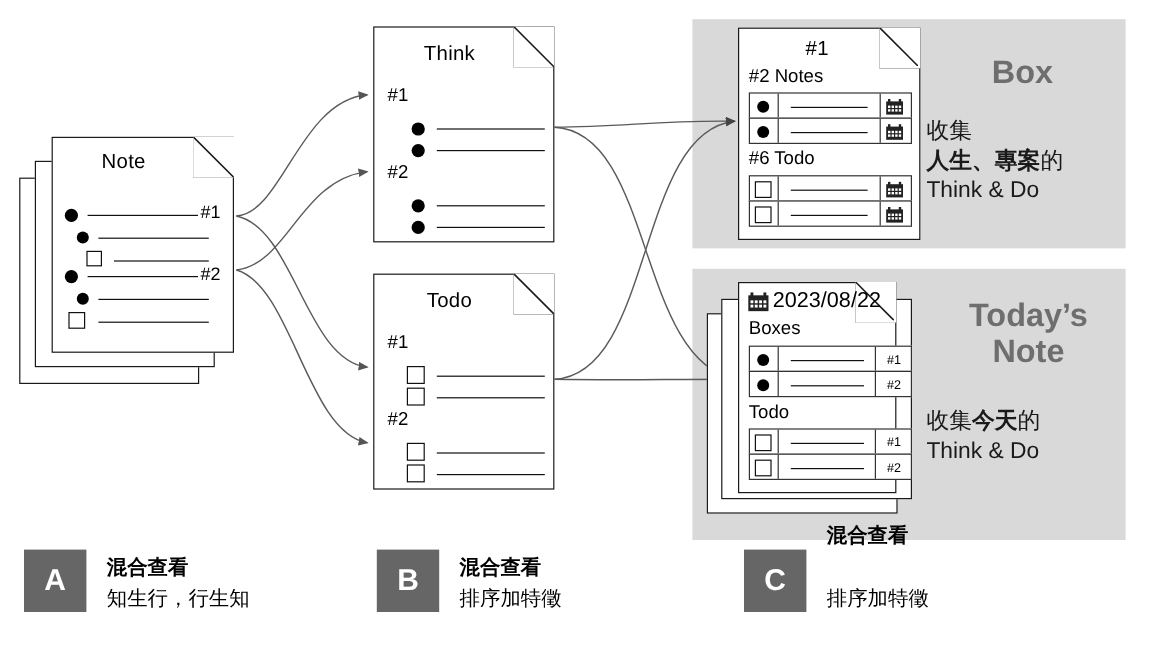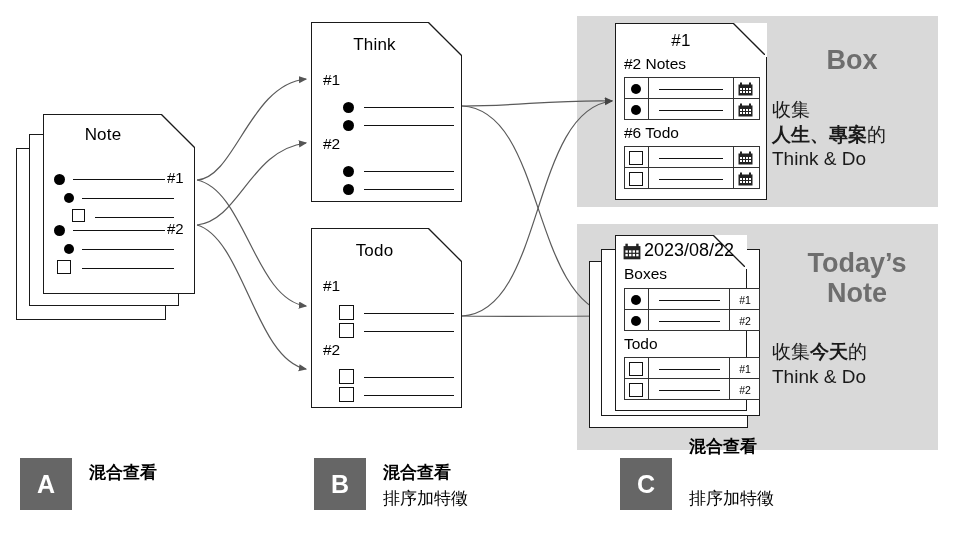--- a/index.html
+++ b/index.html
@@ -359,20 +359,21 @@
   </div>
   <div class="cap-body" style="left:772px;top:340px;width:160px;font-size:19px;">
     <div>
       <span>收集</span><b>今天</b><span>的</span>
     </div>
     <div>Think &amp; Do</div>
   </div>
 
   <div class="legend-badge" style="left:20px;top:458px;width:52px;height:52px;">A</div>
   <div class="legend-t1" style="left:89px;top:461px;">混合查看</div>
+  <div class="legend-t2" style="left:89px;top:487px;">知生行，行生知</div>
 
   <div class="legend-badge" style="left:314px;top:458px;width:52px;height:52px;">B</div>
   <div class="legend-t1" style="left:383px;top:461px;">混合查看</div>
   <div class="legend-t2" style="left:383px;top:487px;text-align:right;">排序加特徵</div>
 
   <div class="legend-badge" style="left:620px;top:458px;width:52px;height:52px;">C</div>
   <div class="legend-t1" style="left:689px;top:435px;">混合查看</div>
   <div class="legend-t2" style="left:689px;top:487px;">排序加特徵</div>
 
 </div>

